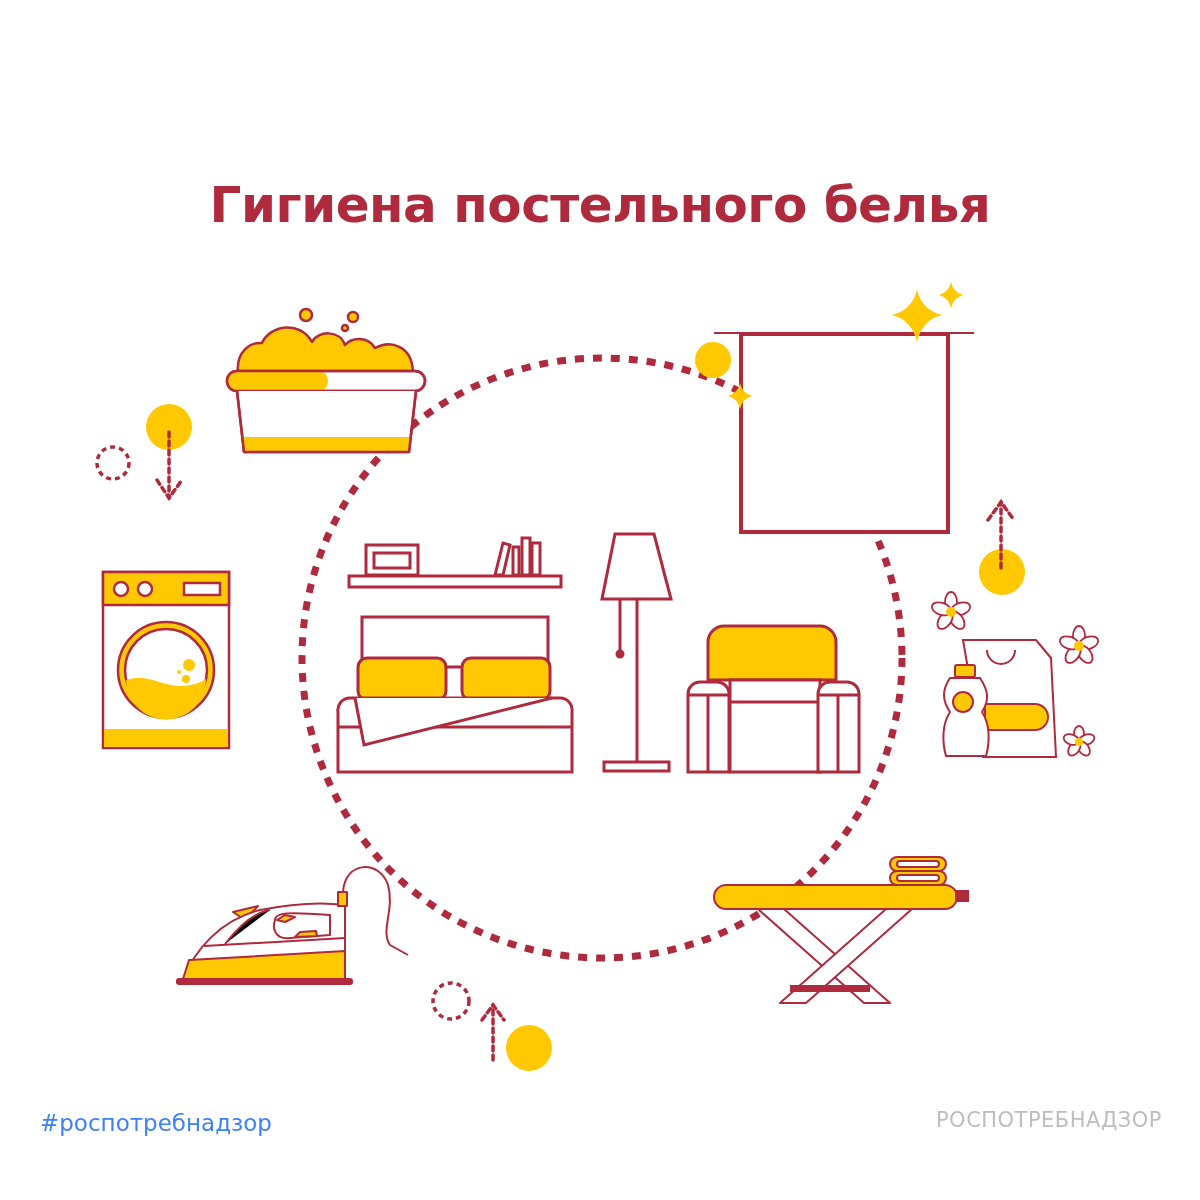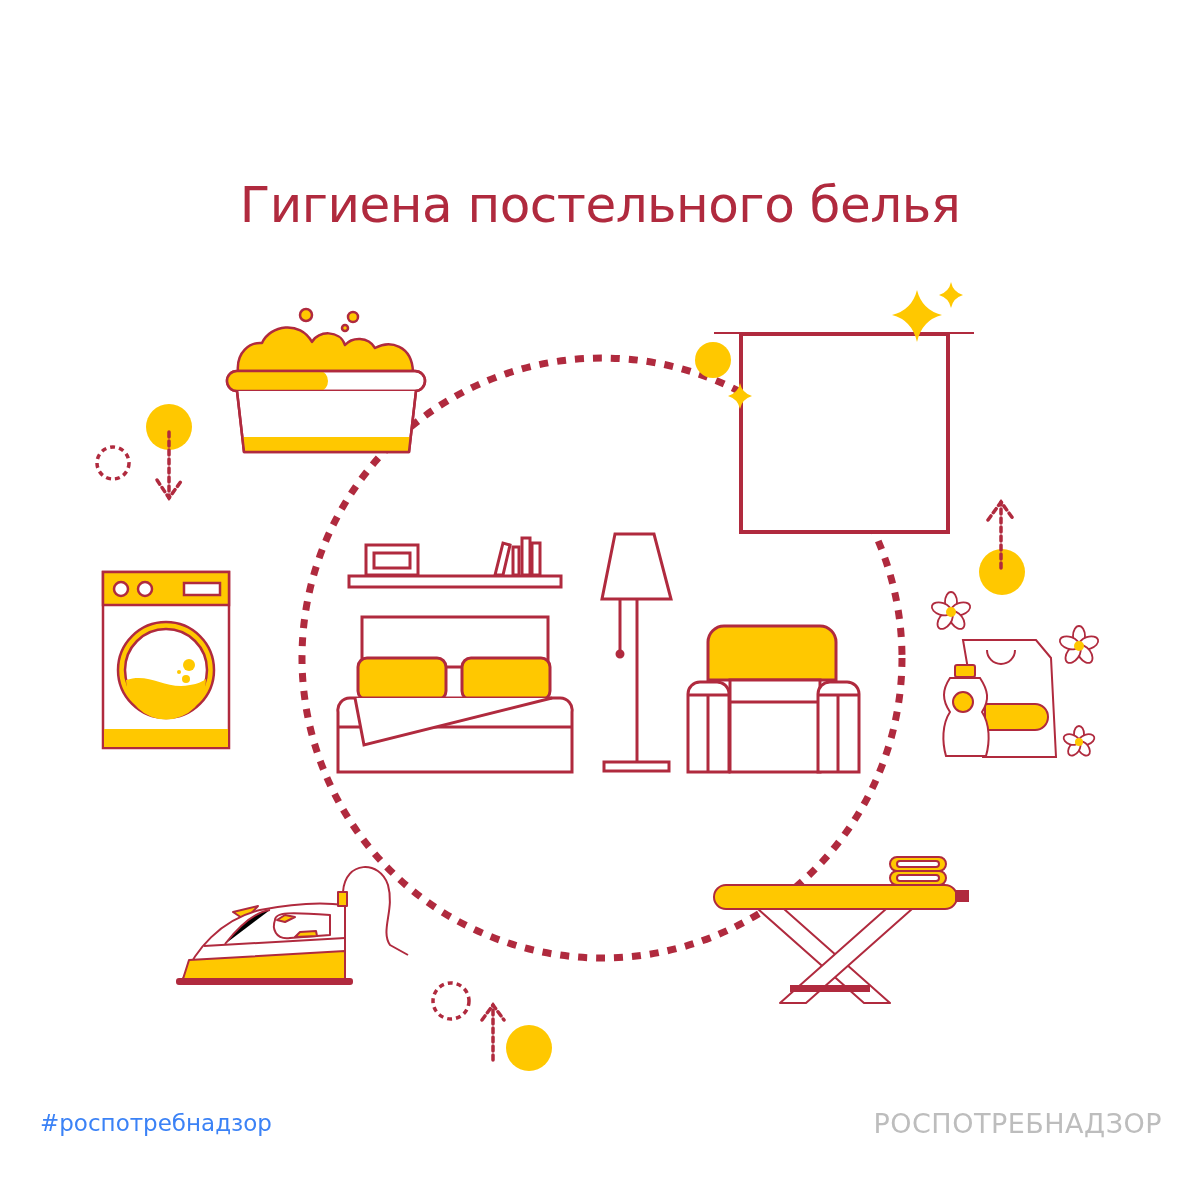--- a/index.html
+++ b/index.html
@@ -1,19 +1,19 @@
 <!DOCTYPE html>
 <html><head>
 <meta charset="utf-8">
 <style>
   html,body{margin:0;padding:0;background:#ffffff;}
   body{width:1200px;height:1200px;position:relative;overflow:hidden;font-family:"DejaVu Sans","Liberation Sans",sans-serif;}
-  .title{position:absolute;left:0;width:1200px;top:176px;text-align:center;font-size:50px;color:#b02a3e;font-weight:400;letter-spacing:-0.5px;}
+  .title{position:absolute;left:0;width:1200px;top:176px;text-align:center;font-size:50px;color:#b02a3e;font-weight:700;letter-spacing:-0.5px;}
   .hashtag{position:absolute;left:40px;top:1110px;font-size:23px;color:#3b82f6;}
-  .brand{position:absolute;right:38px;top:1108px;font-size:27px;color:#bdbdbd;letter-spacing:0.5px;text-align:center;}
+  .brand{position:absolute;right:38px;top:1108px;font-size:21px;color:#bdbdbd;letter-spacing:0.5px;text-align:center;}
   svg.art{position:absolute;left:0;top:0;}
 </style>
 </head>
 <body>
 
 <svg class="art" width="1200" height="1200" viewBox="0 0 1200 1200" xmlns="http://www.w3.org/2000/svg">
 
   <circle cx="602" cy="658" r="300" fill="none" stroke="#b02a3e" stroke-width="7" stroke-dasharray="9 9"></circle>
 
   <g stroke="#b02a3e" stroke-width="2.5" stroke-linejoin="round">

